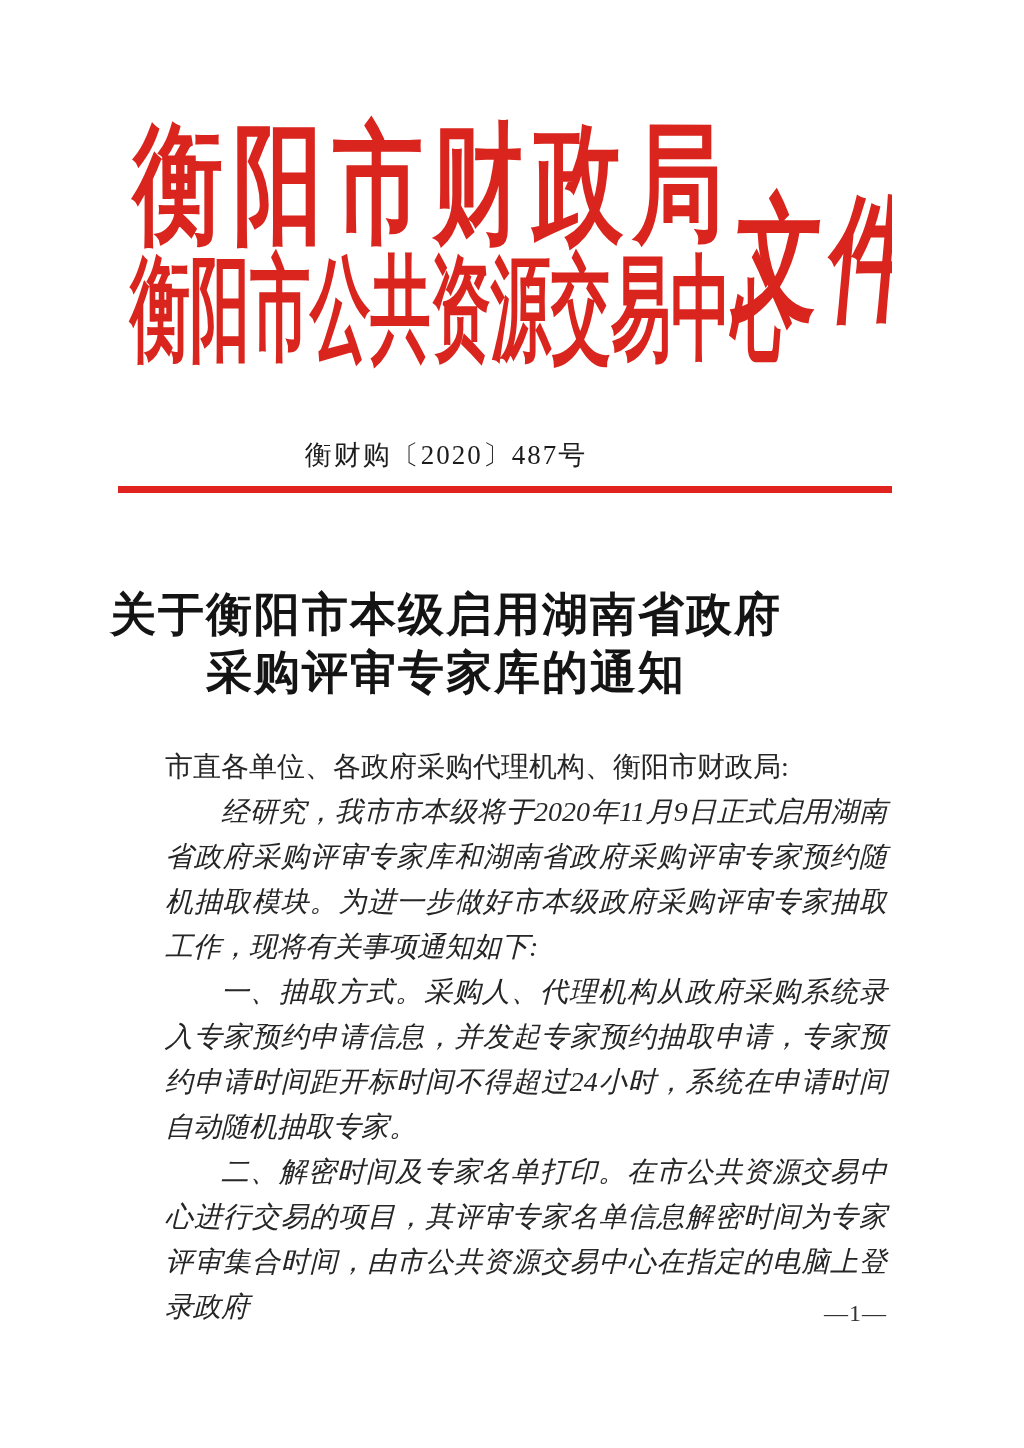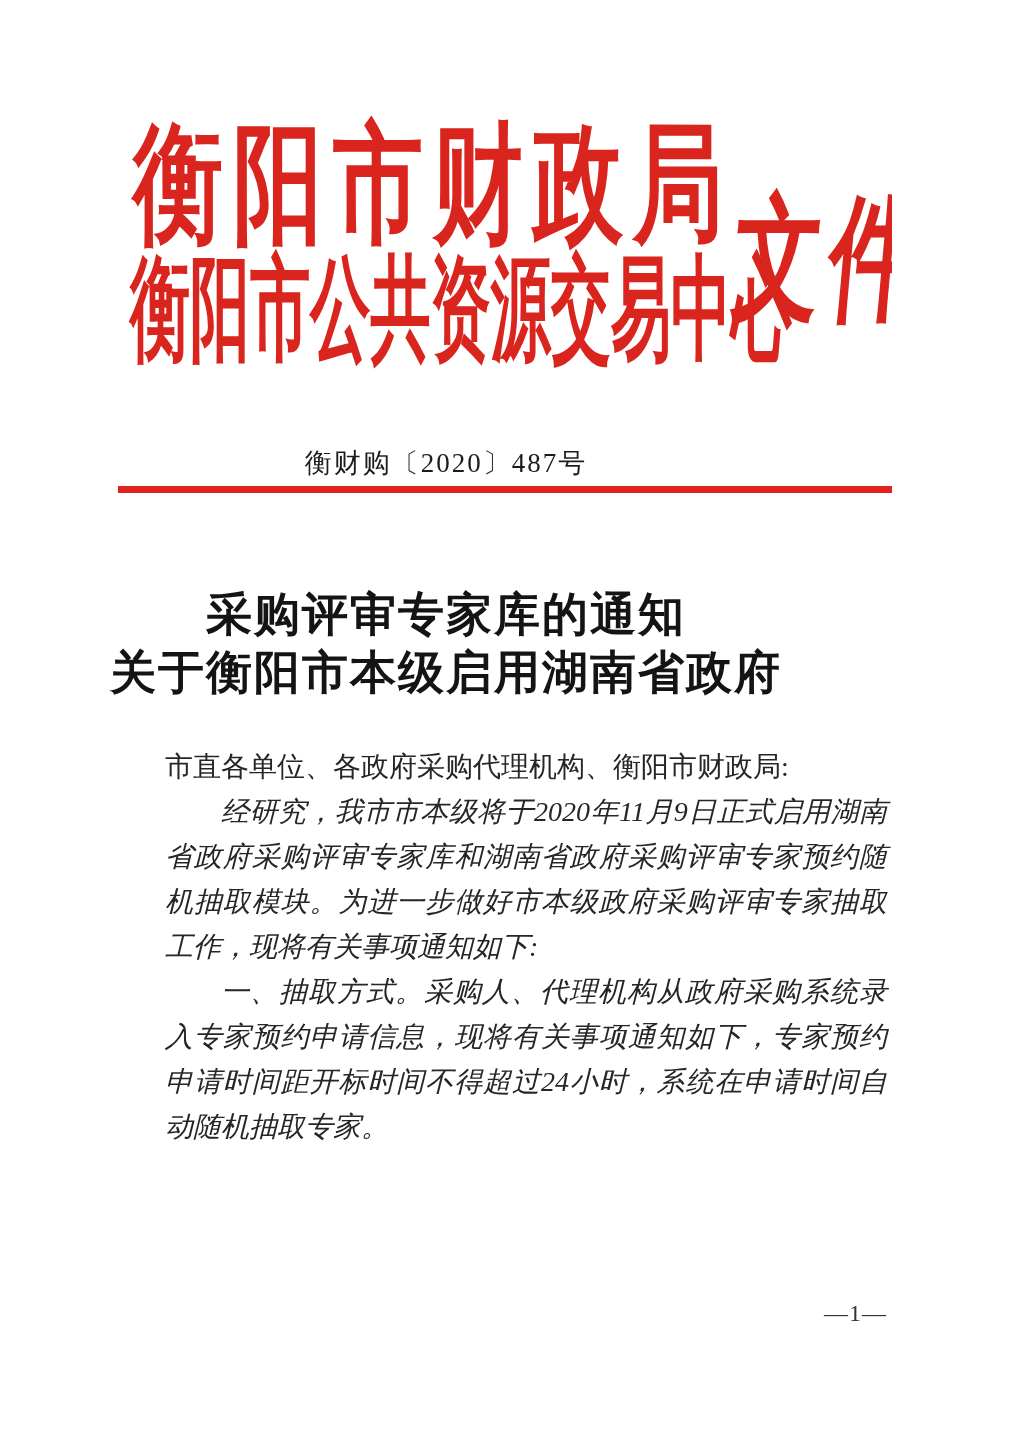--- a/index.html
+++ b/index.html
@@ -62,21 +62,20 @@
   .doc-number {
     position: absolute;
     left: 0;
     top: 437px;
     width: 100%;
     text-align: center;
     font-size: 27px;
     letter-spacing: 2px;
     color: #1c1c1c;
     white-space: nowrap;
-    margin-top: 8px;
   }
   .red-rule {
     position: absolute;
     left: 118px;
     top: 486px;
     width: 786px;
     height: 7px;
     background: #e0231e;
   }
 
@@ -134,25 +133,26 @@
 
   <div class="org-line2">衡阳市公共资源交易中心</div>
 
   <div class="doc-type">文件</div>
 
   <div class="doc-number">衡财购〔2020〕487号</div>
 
   <div class="red-rule"></div>
 
   <div class="title">
+    <div>关于衡阳市本级启用湖南省政府</div>
     <div>采购评审专家库的通知</div>
-    <div>关于衡阳市本级启用湖南省政府</div>
   </div>
 
   <div class="body-text">
     <p>市直各单位、各政府采购代理机构、衡阳市财政局:</p>
     <p class="indent">经研究，我市市本级将于2020年11月9日正式启用湖南省政府采购评审专家库和湖南省政府采购评审专家预约随机抽取模块。为进一步做好市本级政府采购评审专家抽取工作，现将有关事项通知如下:</p>
-    <p class="indent">一、抽取方式。采购人、代理机构从政府采购系统录入专家预约申请信息，现将有关事项通知如下，专家预约申请时间距开标时间不得超过24小时，系统在申请时间自动随机抽取专家。</p>
+    <p class="indent">一、抽取方式。采购人、代理机构从政府采购系统录入专家预约申请信息，并发起专家预约抽取申请，专家预约申请时间距开标时间不得超过24小时，系统在申请时间自动随机抽取专家。</p>
+    <p class="indent">二、解密时间及专家名单打印。在市公共资源交易中心进行交易的项目，其评审专家名单信息解密时间为专家评审集合时间，由市公共资源交易中心在指定的电脑上登录政府</p>
   </div>
 
   <div class="page-number">—1—</div>
 
 </div>
 
 </body></html>

